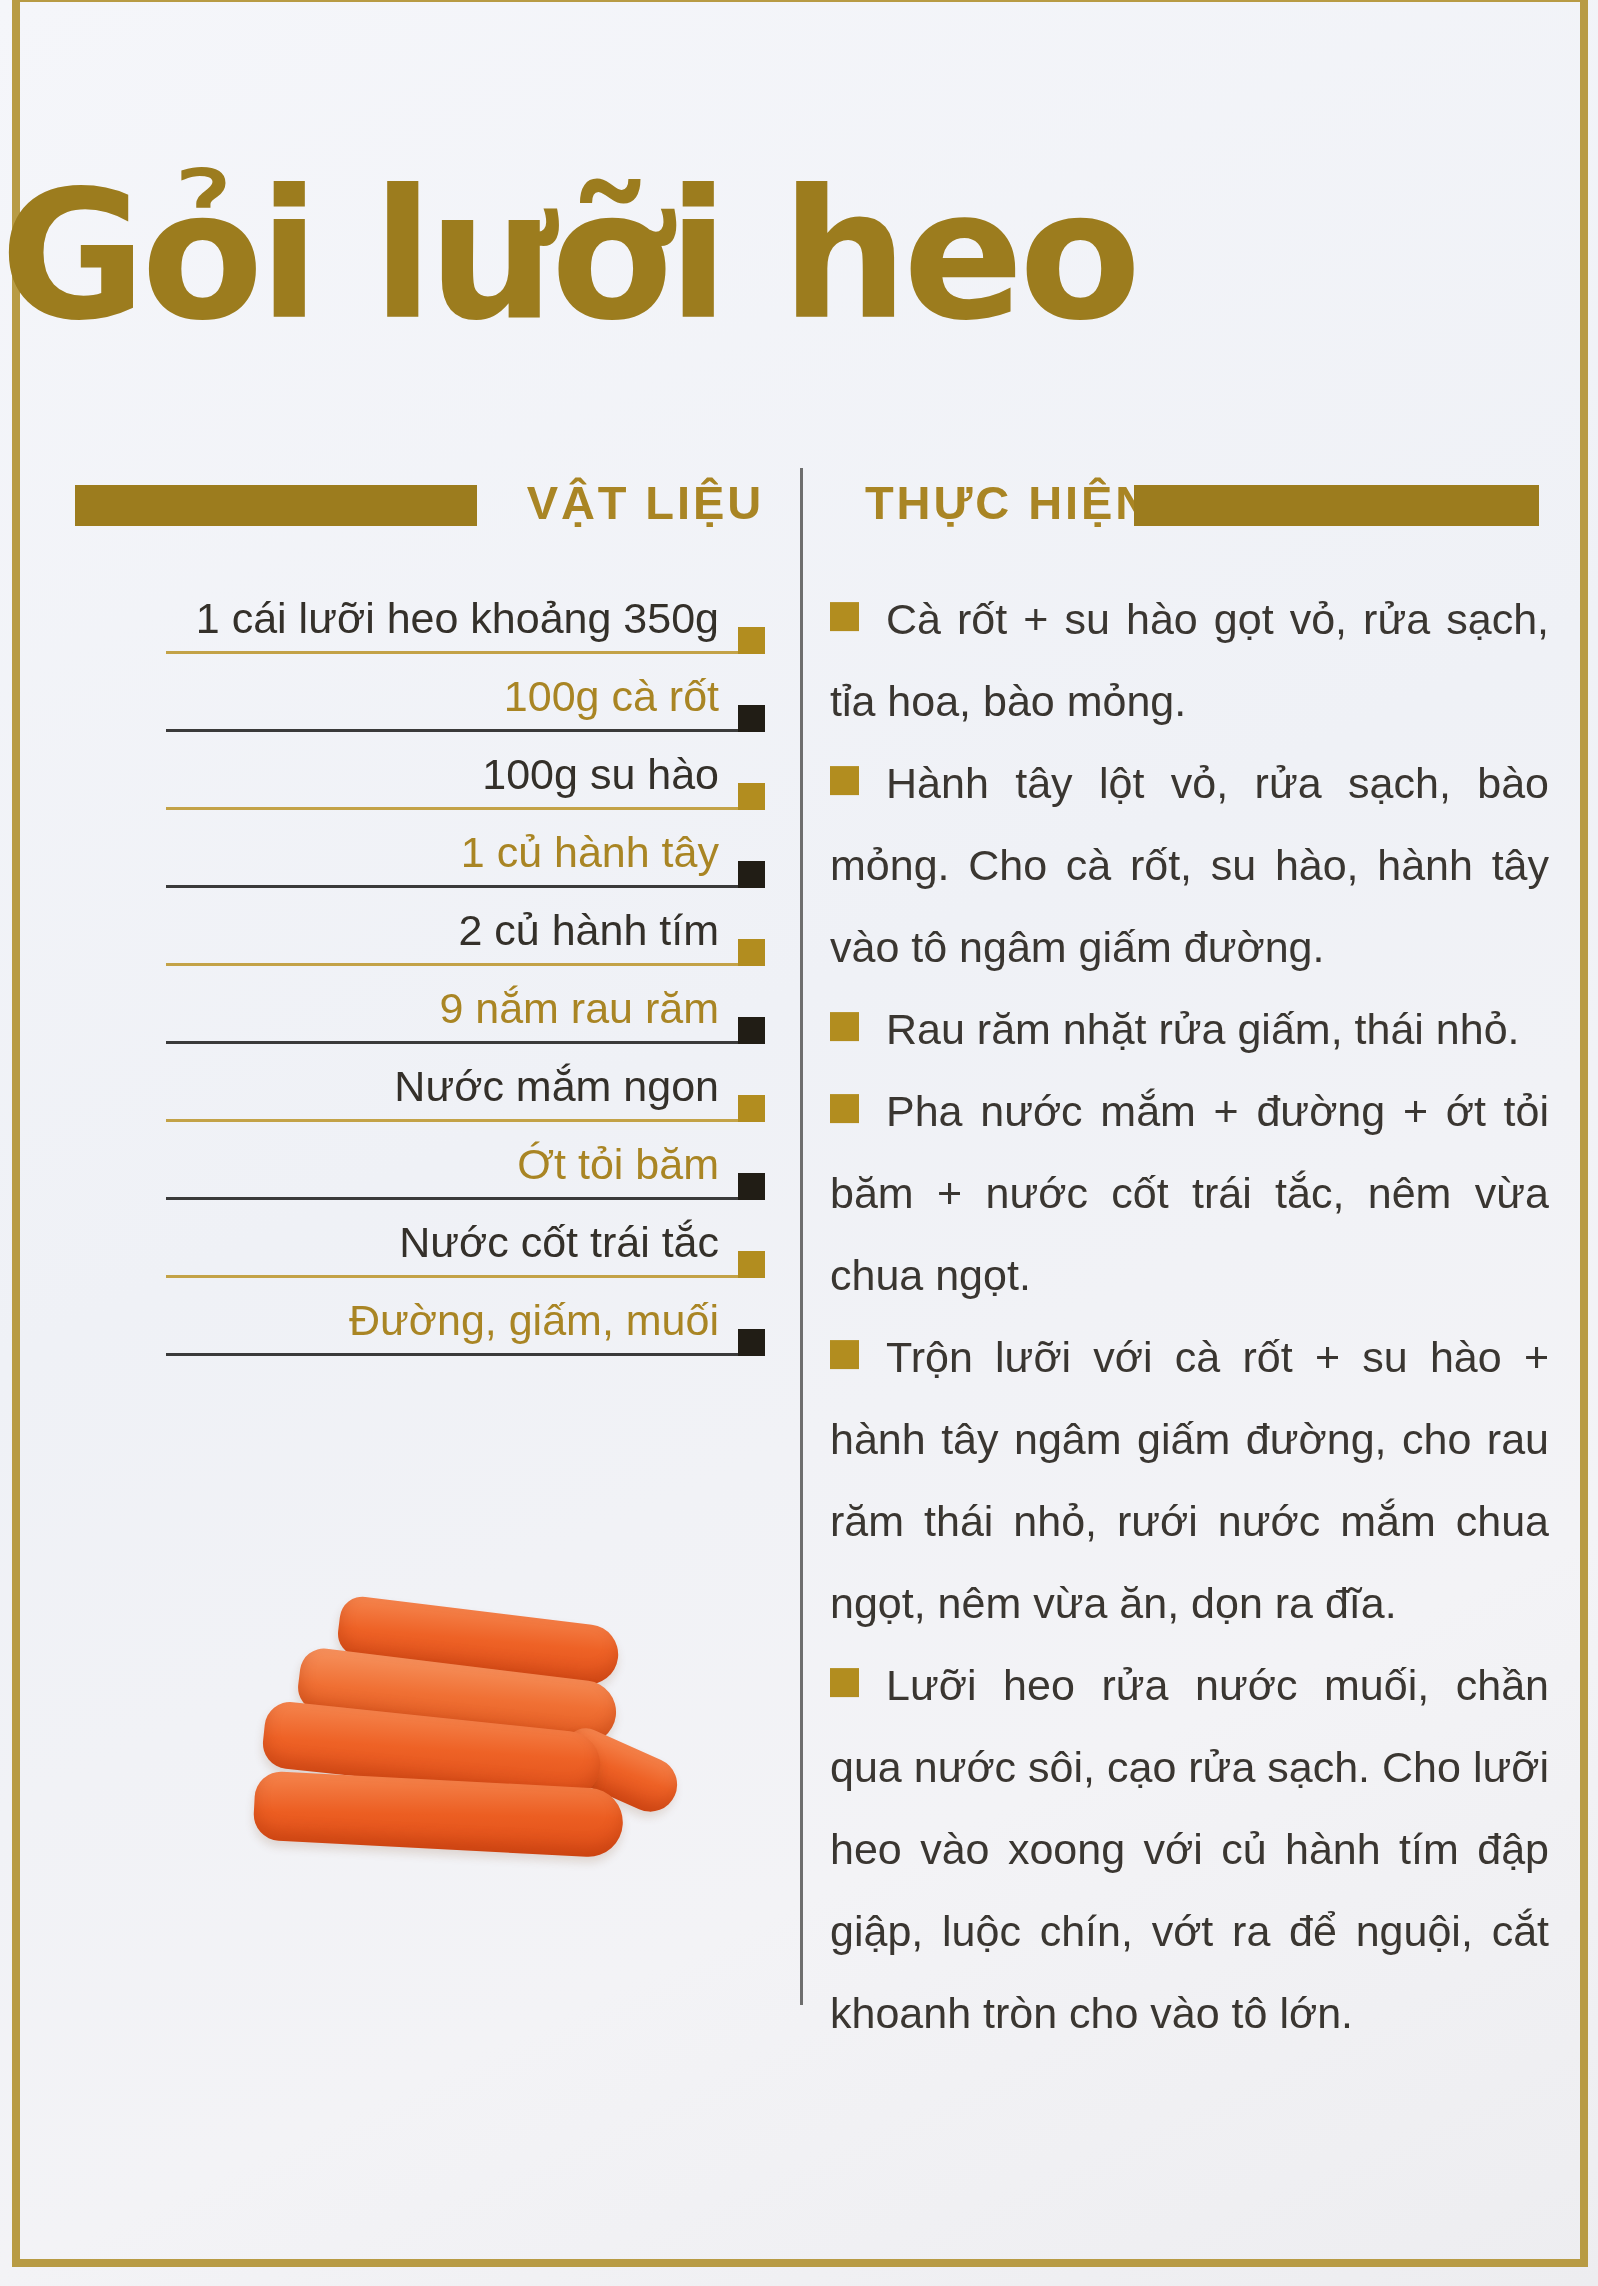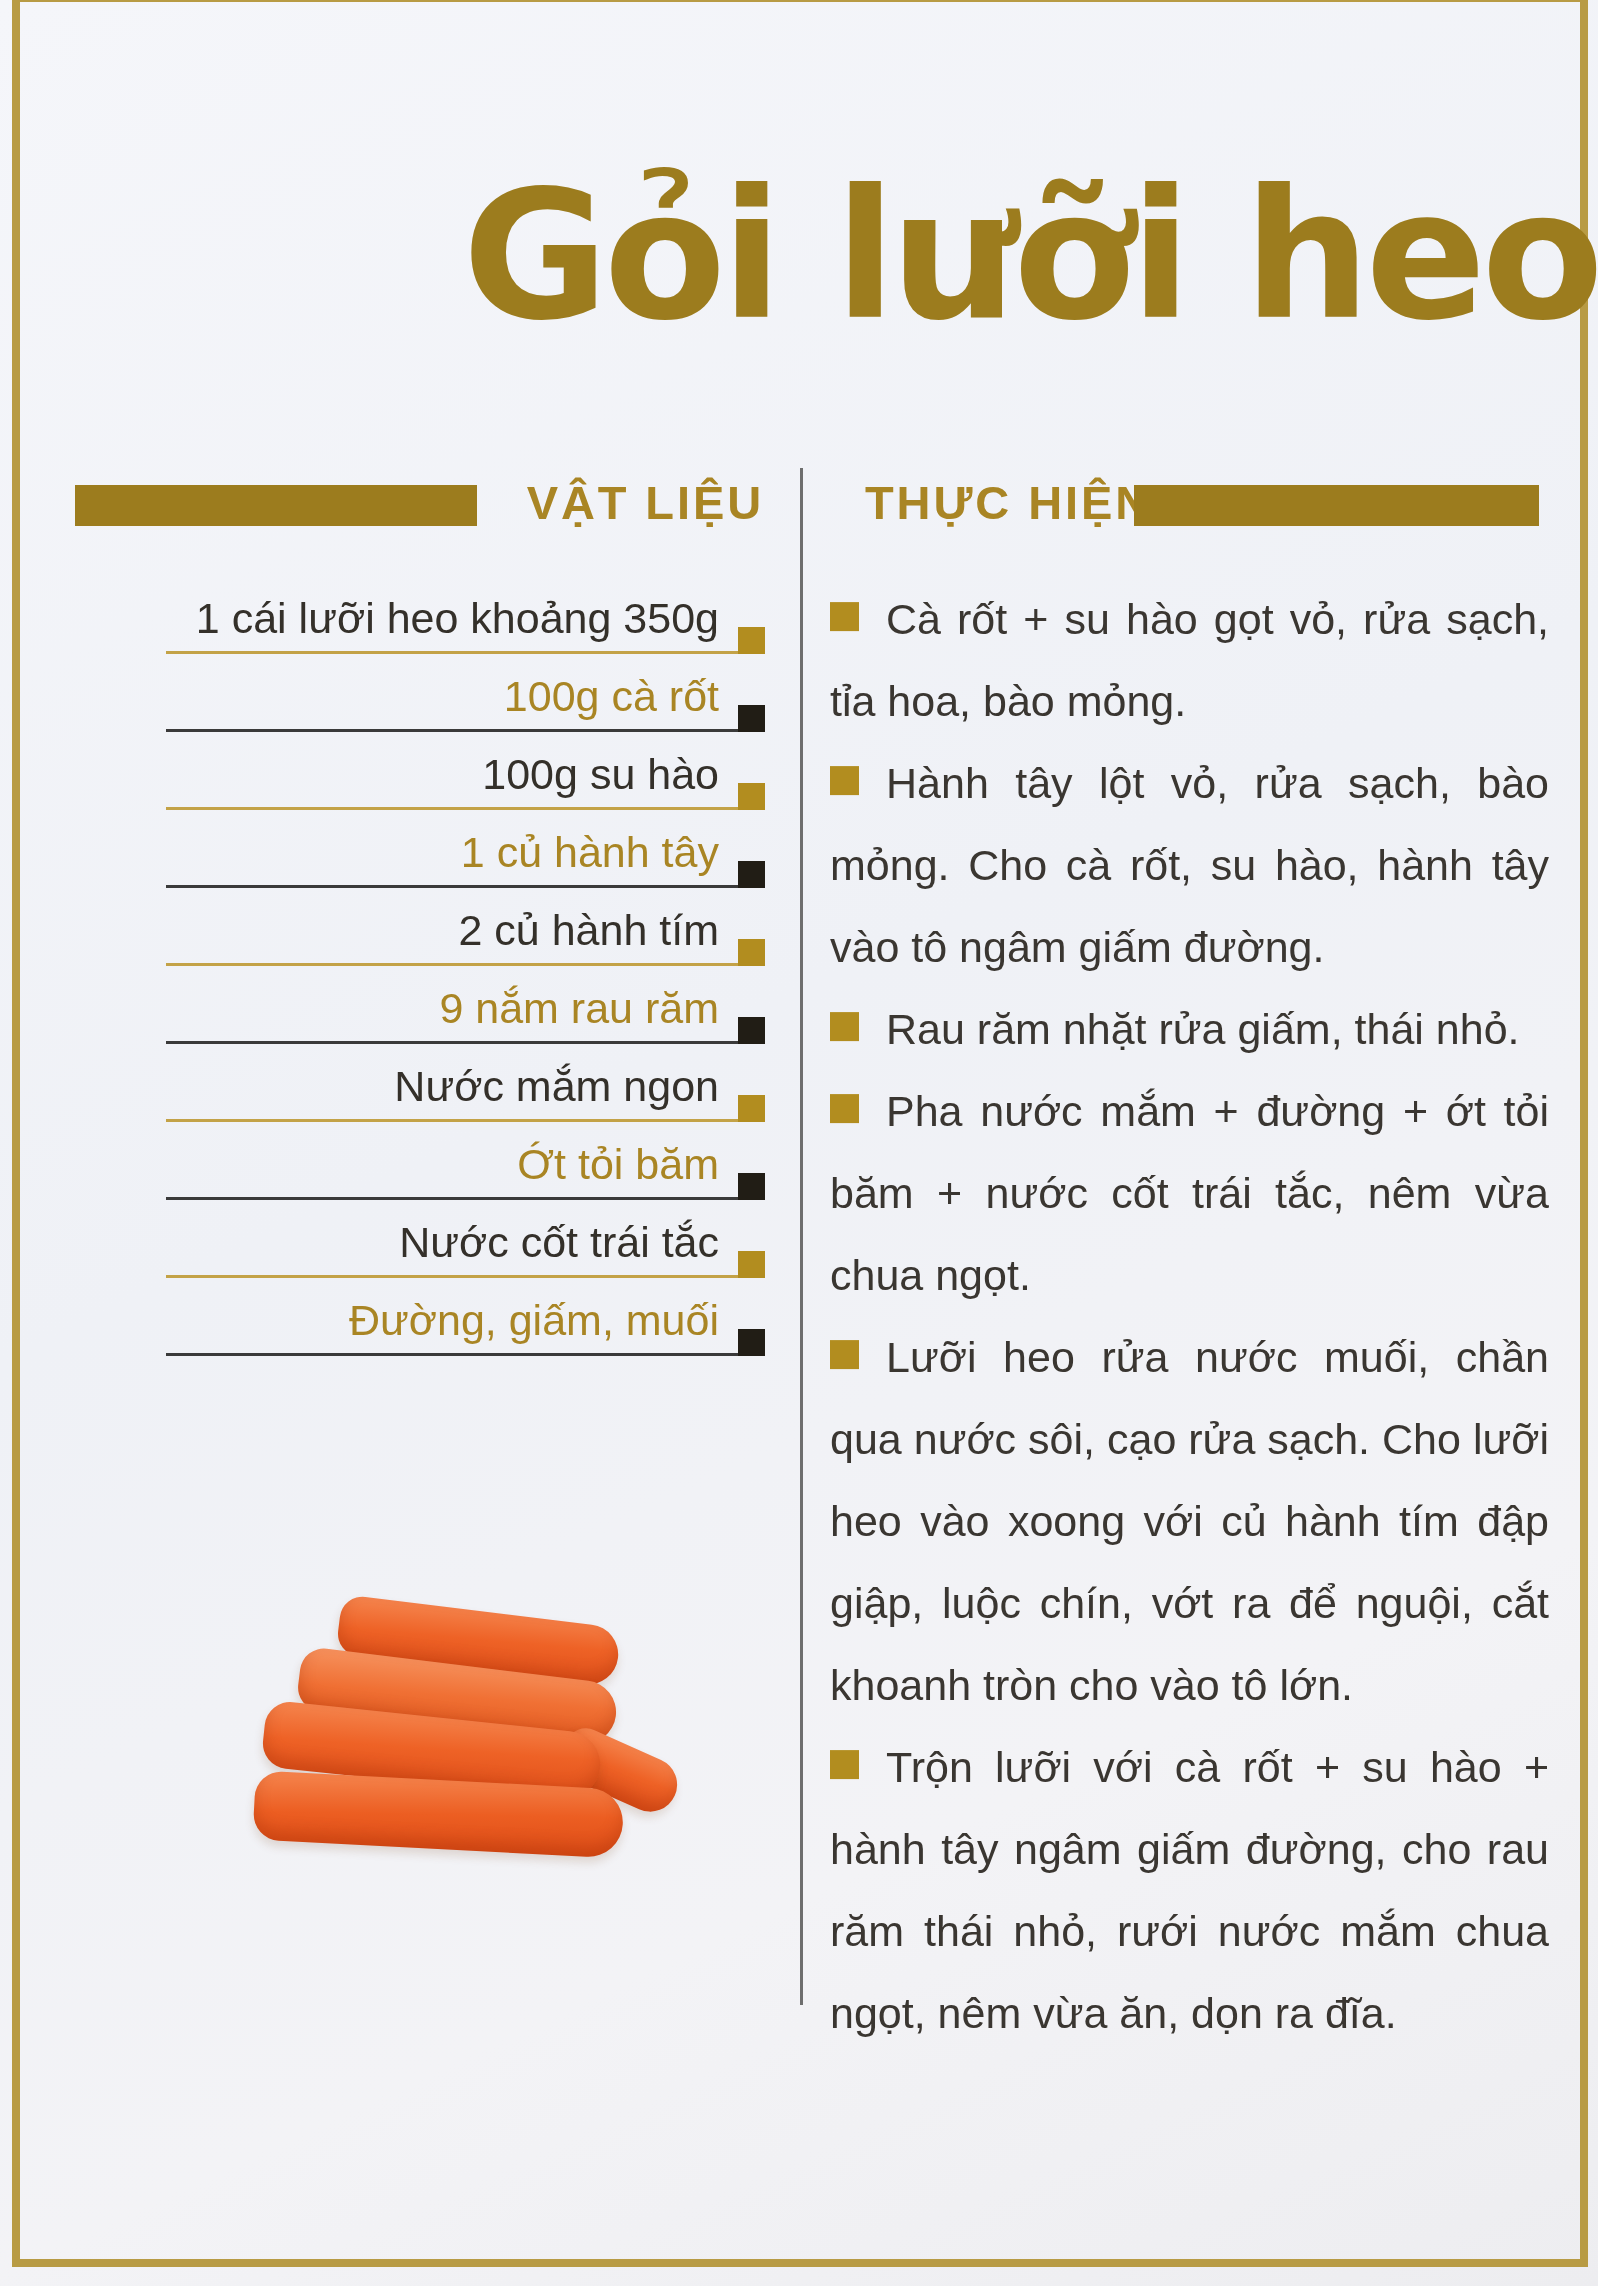--- a/index.html
+++ b/index.html
@@ -24,21 +24,21 @@
   }
   .frame{
     position:absolute;
     left:11.5px;top:-5.8px;right:11.5px;bottom:19px;
     border:8.6px solid #b89b44;
     pointer-events:none;
   }
   .title{
     position:absolute;
     top:152px;left:0;right:0;
-    text-align:right;
+    text-align:left;
     font-family:"DejaVu Sans", sans-serif;
     font-weight:700;
     font-size:178px;
     letter-spacing:-4.8px;
     color:var(--gold);
   }
   .bar{
     position:absolute;top:485px;height:41px;
     background:var(--gold);
   }
@@ -187,23 +187,23 @@
   <div class="directions">
 
       <p class="step alt-0"><span class="bullet"></span><span>Cà rốt + su hào gọt vỏ, rửa sạch, tỉa hoa, bào mỏng.</span></p>
 
       <p class="step alt-1"><span class="bullet"></span><span>Hành tây lột vỏ, rửa sạch, bào mỏng. Cho cà rốt, su hào, hành tây vào tô ngâm giấm đường.</span></p>
 
       <p class="step alt-0"><span class="bullet"></span><span>Rau răm nhặt rửa giấm, thái nhỏ.</span></p>
 
       <p class="step alt-1"><span class="bullet"></span><span>Pha nước mắm + đường + ớt tỏi băm + nước cốt trái tắc, nêm vừa chua ngọt.</span></p>
 
+      <p class="step alt-1"><span class="bullet"></span><span>Trộn lưỡi với cà rốt + su hào + hành tây ngâm giấm đường, cho rau răm thái nhỏ, rưới nước mắm chua ngọt, nêm vừa ăn, dọn ra đĩa.</span></p>
+
       <p class="step alt-0"><span class="bullet"></span><span>Lưỡi heo rửa nước muối, chần qua nước sôi, cạo rửa sạch. Cho lưỡi heo vào xoong với củ hành tím đập giập, luộc chín, vớt ra để nguội, cắt khoanh tròn cho vào tô lớn.</span></p>
-
-      <p class="step alt-1"><span class="bullet"></span><span>Trộn lưỡi với cà rốt + su hào + hành tây ngâm giấm đường, cho rau răm thái nhỏ, rưới nước mắm chua ngọt, nêm vừa ăn, dọn ra đĩa.</span></p>
     </div>
 
   <div class="carrots">
     <div class="carrot carrot-1"></div>
     <div class="carrot carrot-2"></div>
     <div class="carrot carrot-tip"></div>
     <div class="carrot carrot-3"></div>
     <div class="carrot carrot-4"></div>
   </div>
 </div>

